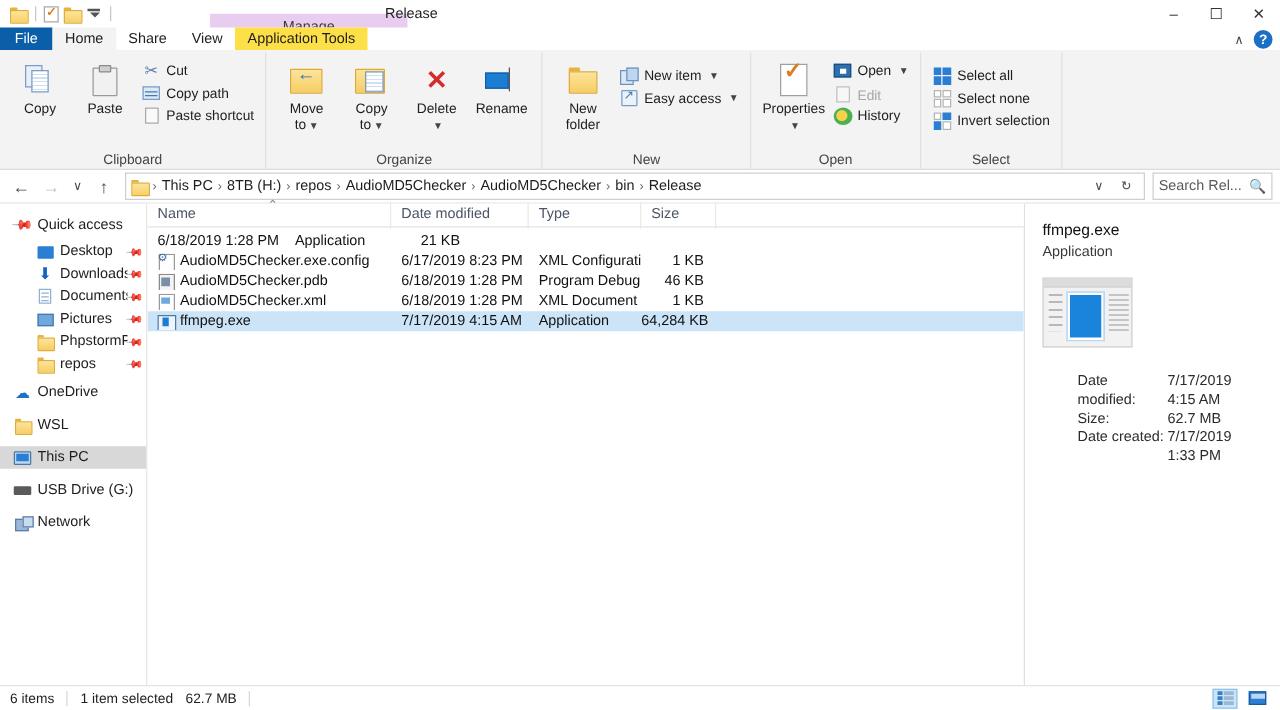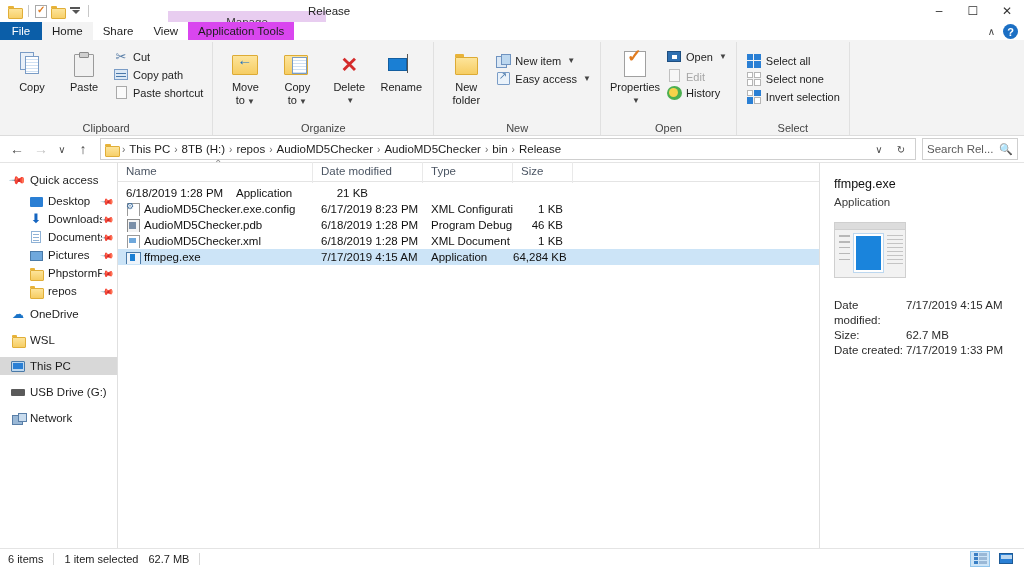--- a/index.html
+++ b/index.html
@@ -95,21 +95,21 @@
     background: #ffffff;
     position: relative;
   }
   .tab {
     display: flex; align-items: center; justify-content: center;
     padding: 0 10px; font-size: 11.5px; color: #1d1d1d;
     height: 18px; cursor: default;
   }
   .tab.file { background: #0b5ea8; color: #fff; width: 42px; padding: 0; }
   .tab.home { background: #f3f3f3; }
-  .tab.apptools { background: #d946ef; }
+  .tab.apptools { background: #fde047; }
   .tabstrip-filler { flex: 1; }
 
   
   .ribbon {
     flex: 0 0 95px;
     background: #f3f3f3;
     border-bottom: 1px solid #dcdcdc;
     display: flex;
     position: relative;
     padding-top: 2px;
@@ -399,21 +399,21 @@
     background: #f2f2f2; border: 1px solid #cfcfcf;
     position: relative; margin-bottom: 20px;
   }
   .dp-thumb .tbar { position:absolute; left:0; top:0; width:100%; height:7px; background:#dcdcdc; border-bottom:1px solid #cfcfcf;}
   .dp-thumb .tside { position:absolute; left:4px; top:12px; width:11px; height:30px;
     background: repeating-linear-gradient(180deg,#b8b8b8 0 1.5px,transparent 1.5px 6px); }
   .dp-thumb .tmain { position:absolute; left:19px; top:11px; width:29px; height:38px;
     background:#1a84dc; border:2px solid #fff; outline:1px solid #bcd7ef; }
   .dp-thumb .tlines { position:absolute; left:52px; top:12px; width:16px; height:32px;
     background: repeating-linear-gradient(180deg,#c4c4c4 0 1.5px,transparent 1.5px 4px); }
-  .dp-meta { font-size: 11.5px; color: #2b2b2b; }
+  .dp-meta { font-size: 11.5px; color: #2b2b2b; margin-left: 28px; }
   .dp-row { display: flex; line-height: 15px; }
   .dp-key { width: 72px; flex: 0 0 72px; color: #2b2b2b; }
   .dp-val { color: #2b2b2b; }
 
   
   .statusbar {
     flex: 0 0 20px; height: 20px;
     background: #ffffff;
     border-top: 1px solid #e4e4e4;
     display: flex; align-items: center;

